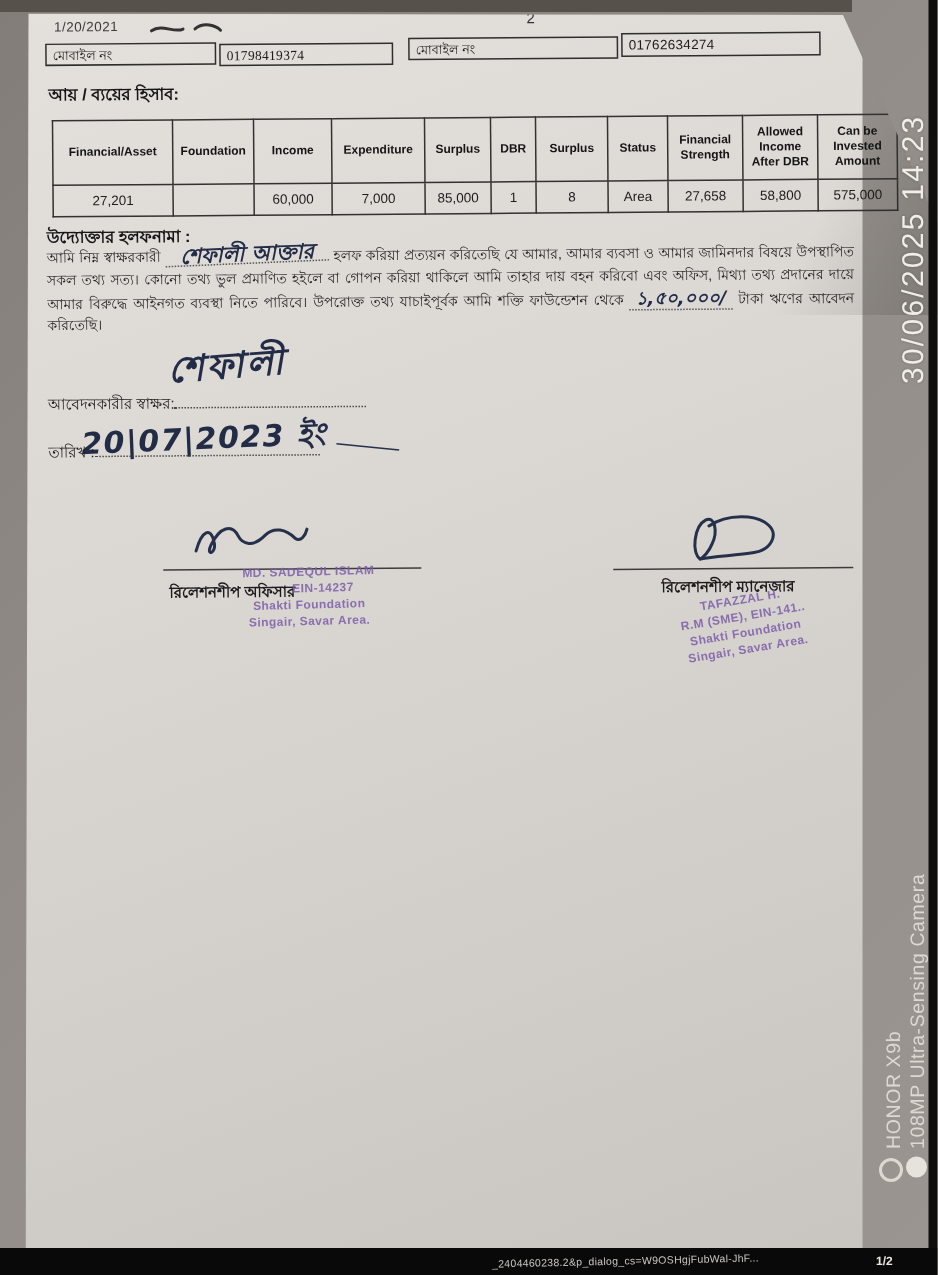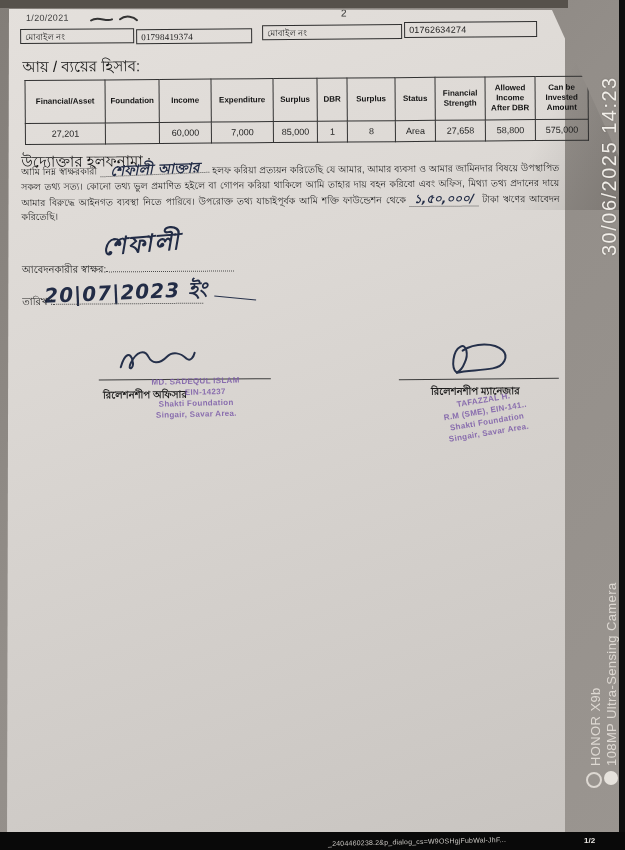--- a/index.html
+++ b/index.html
@@ -7,38 +7,38 @@
     width:625px;height:850px;overflow:hidden;
     font-family:"Liberation Sans","DejaVu Sans",sans-serif;
     background:#8d8883;
   }
   .stage{position:relative;width:625px;height:850px;
     background:linear-gradient(135deg,#827d78 0%,#938e89 45%,#9a9590 100%);}
   .top-band{position:absolute;left:0;top:0;width:568px;height:8px;background:#56514b;}
   .right-strip{position:absolute;right:0;top:0;width:6px;height:850px;background:#0e0e0e;}
 
   .paper{
-    position:absolute;left:3px;top:0;width:562px;height:850px;
+    position:absolute;left:13px;top:0;width:562px;height:850px;
     clip-path:polygon(6px 9px,549px 10px,620px 166px,593px 850px,4px 850px);
     background:linear-gradient(160deg,#e4e0dc 0%,#dcd8d4 35%,#d0ccc8 75%,#c8c4c0 100%);
   }
   .paper::after{content:'';position:absolute;left:470px;top:0;width:160px;height:210px;
     background:linear-gradient(115deg,rgba(0,0,0,0) 50%,rgba(0,0,0,.08) 72%,rgba(58,53,48,.28) 100%);}
   .content{position:absolute;left:0;top:0;width:625px;height:850px;
     transform:rotate(-0.45deg);transform-origin:30px 400px;color:#222;}
 
   .abs{position:absolute;}
   .small-date{font-size:9px;color:#3d3d3d;letter-spacing:.3px;}
   .pagenum{font-size:10px;color:#333;}
 
   .mbox{border:1.2px solid #2e2e2e;line-height:15px;padding-left:4px;box-sizing:border-box;
     font-size:8.5px;color:#1c1c1c;white-space:nowrap;overflow:hidden;}
   .mval{font-size:9px;letter-spacing:.2px;}
 
-  .sec-title{font-size:15px;font-weight:normal;color:#161616;}
+  .sec-title{font-size:11px;font-weight:bold;color:#161616;}
 
   table.acct{border-collapse:collapse;table-layout:fixed;}
   table.acct th,table.acct td{border:1px solid #323232;padding:1px 2px;
     text-align:center;vertical-align:middle;overflow:hidden;}
   table.acct th{font-size:8px;font-weight:bold;color:#141414;height:40px;line-height:10px;}
   table.acct td{font-size:9px;color:#1d1d1d;height:18px;}
 
   .para{font-size:9.3px;line-height:14.8px;color:#1f1f1f;text-align:justify;}
   .hw{font-family:"DejaVu Sans",sans-serif;font-style:italic;font-weight:600;color:#222c46;}
   .hw-inline-name{display:inline-block;font-size:14px;transform:rotate(-2deg);

